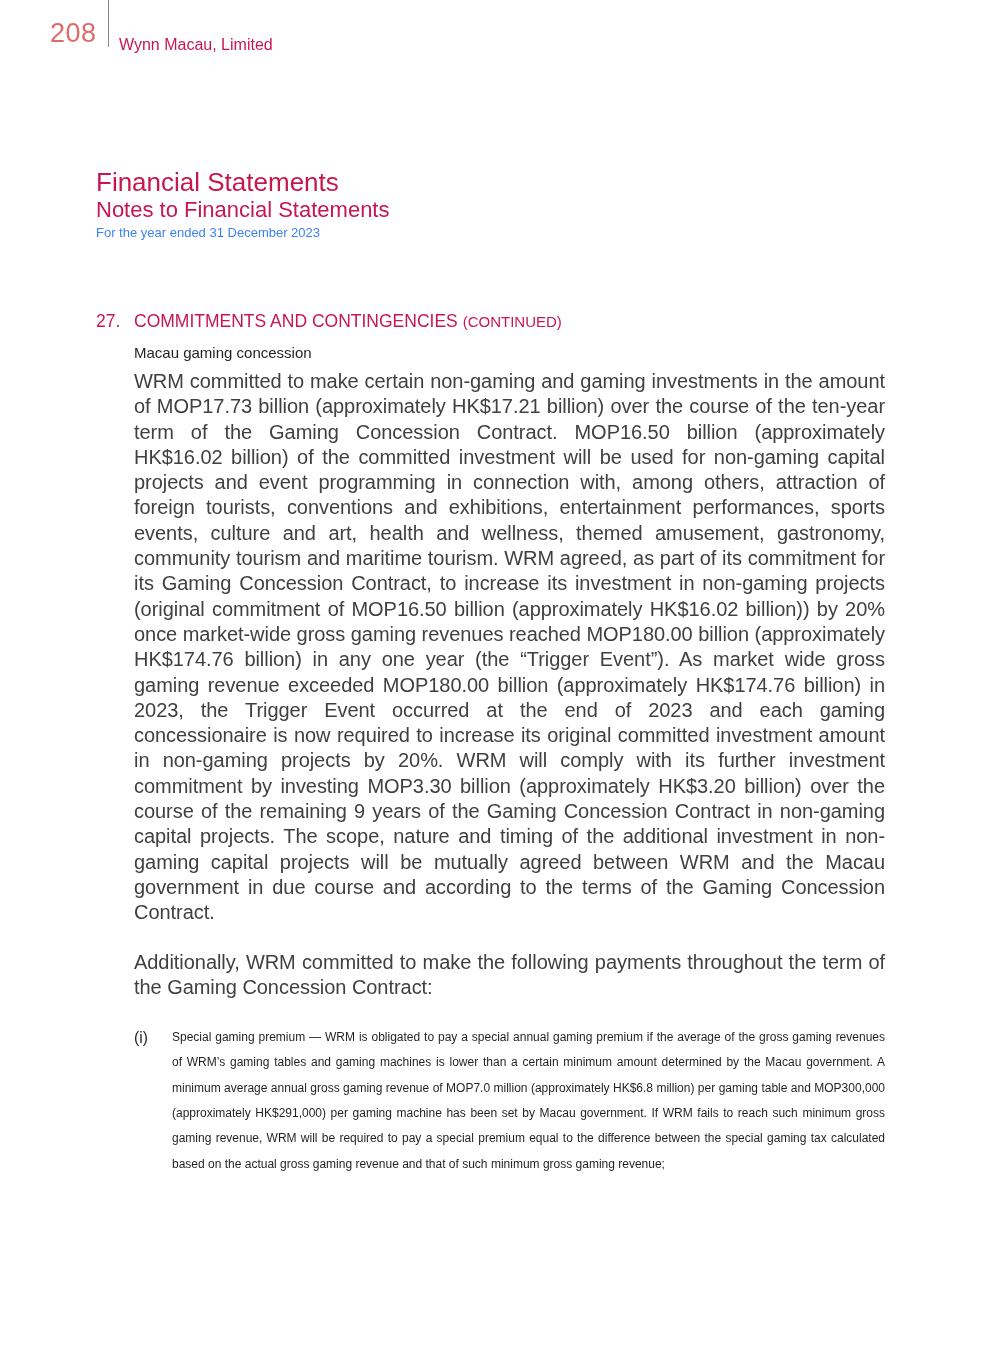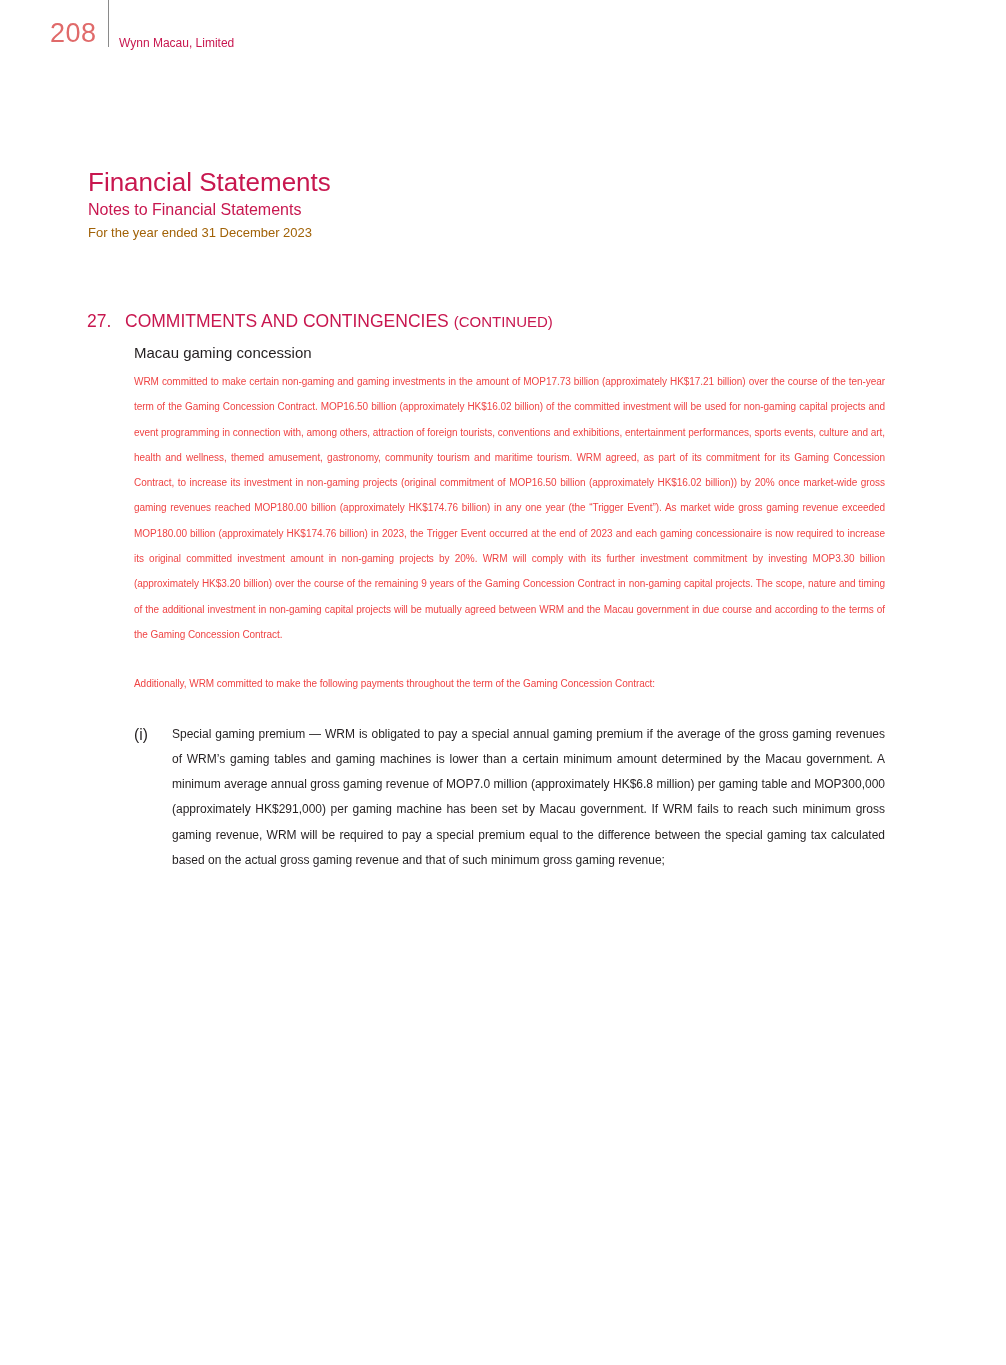--- a/index.html
+++ b/index.html
@@ -11,39 +11,39 @@
   .page-number {
     position: absolute; left: 50px; top: 20px;
     font-size: 27px; color: #e06a6a; letter-spacing: 0.5px; line-height: 1;
     font-weight: 300;
   }
   .header-rule {
     position: absolute; left: 108px; top: 0; width: 1px; height: 47px; background: #8a8a8a;
   }
   .company-name {
     position: absolute; left: 119px; top: 36px;
-    font-size: 12px; color: #c8174f;
+    font-size: 16px; color: #c8174f;
   }
-  .title-block { position: absolute; left: 88px; top: 167px; }
+  .title-block { position: absolute; left: 96px; top: 167px; }
   .title { font-size: 26px; color: #c8174f; line-height: 30px; }
-  .subtitle { font-size: 16px; color: #c8174f; line-height: 26px; margin-top: 0px; }
-  .period { font-size: 13px; color: #a16207; line-height: 18px; margin-top: 1px; }
+  .subtitle { font-size: 22px; color: #c8174f; line-height: 26px; margin-top: 0px; }
+  .period { font-size: 13px; color: #3b82f6; line-height: 18px; margin-top: 1px; }
 
   .section-heading {
-    position: absolute; left: 87px; top: 310px;
+    position: absolute; left: 96px; top: 310px;
     font-size: 17.5px; color: #c8174f; line-height: 22px;
   }
   .section-heading .num { display: inline-block; width: 38px; }
   .section-heading .cont { font-size: 15px; }
 
   .content { position: absolute; left: 134px; top: 340px; width: 751px; }
   .subheading { font-size: 15px; font-weight: normal; line-height: 25px; margin: 0 0 4px 0; color: #231f20; }
   .para {
-    font-size: 10px; line-height: 25.3px; text-align: justify; margin: 0;
-    color: #ef4444; letter-spacing: -0.05px;
+    font-size: 20px; line-height: 25.3px; text-align: justify; margin: 0;
+    color: #404040; letter-spacing: -0.05px;
   }
   .para + .para { margin-top: 24px; }
   .list { margin-top: 25px; }
   .list-item { display: flex; }
   .list-marker { width: 38px; flex: 0 0 38px; font-size: 15.6px; line-height: 25.3px; }
   .list-text { flex: 1; font-size: 12px; line-height: 25.3px; text-align: justify; }
 </style>
 </head>
 <body>
 

